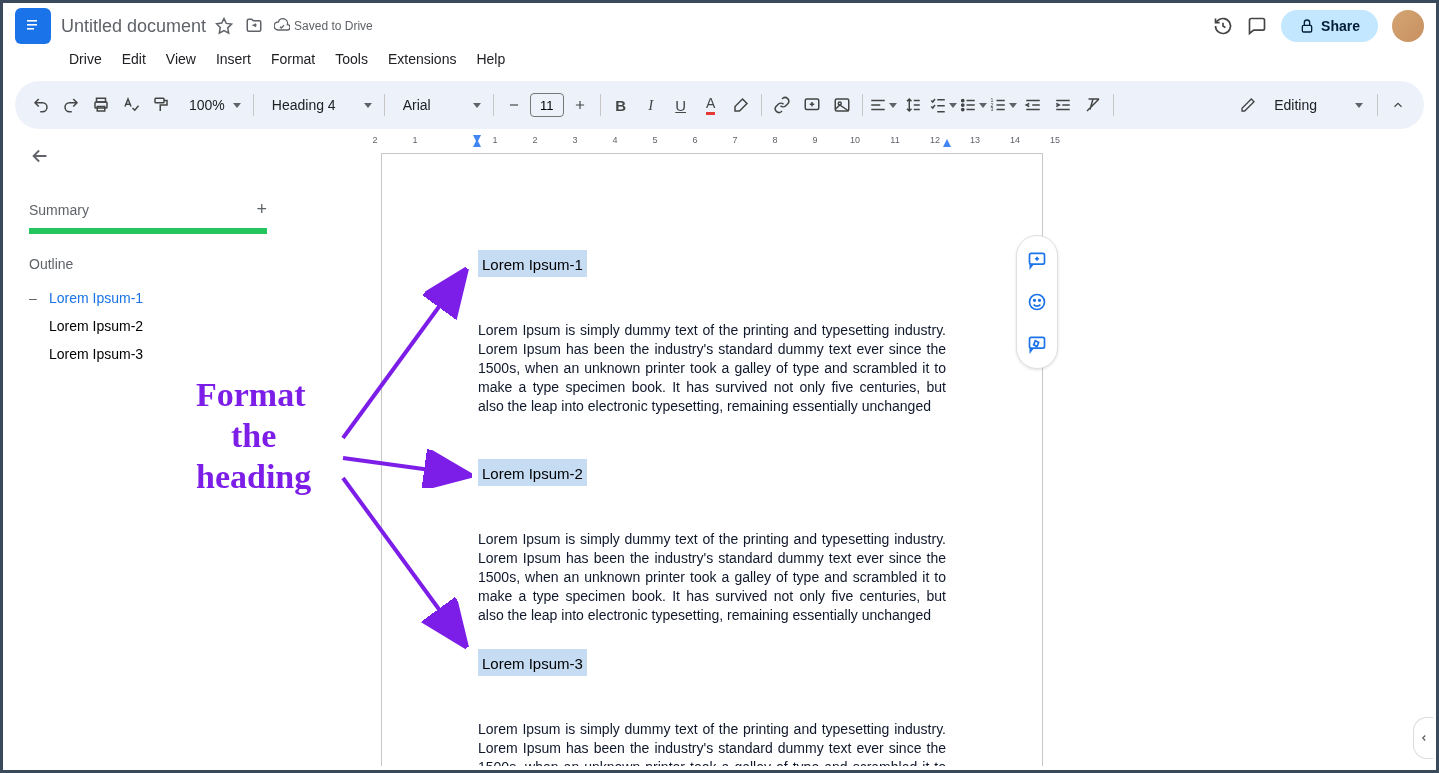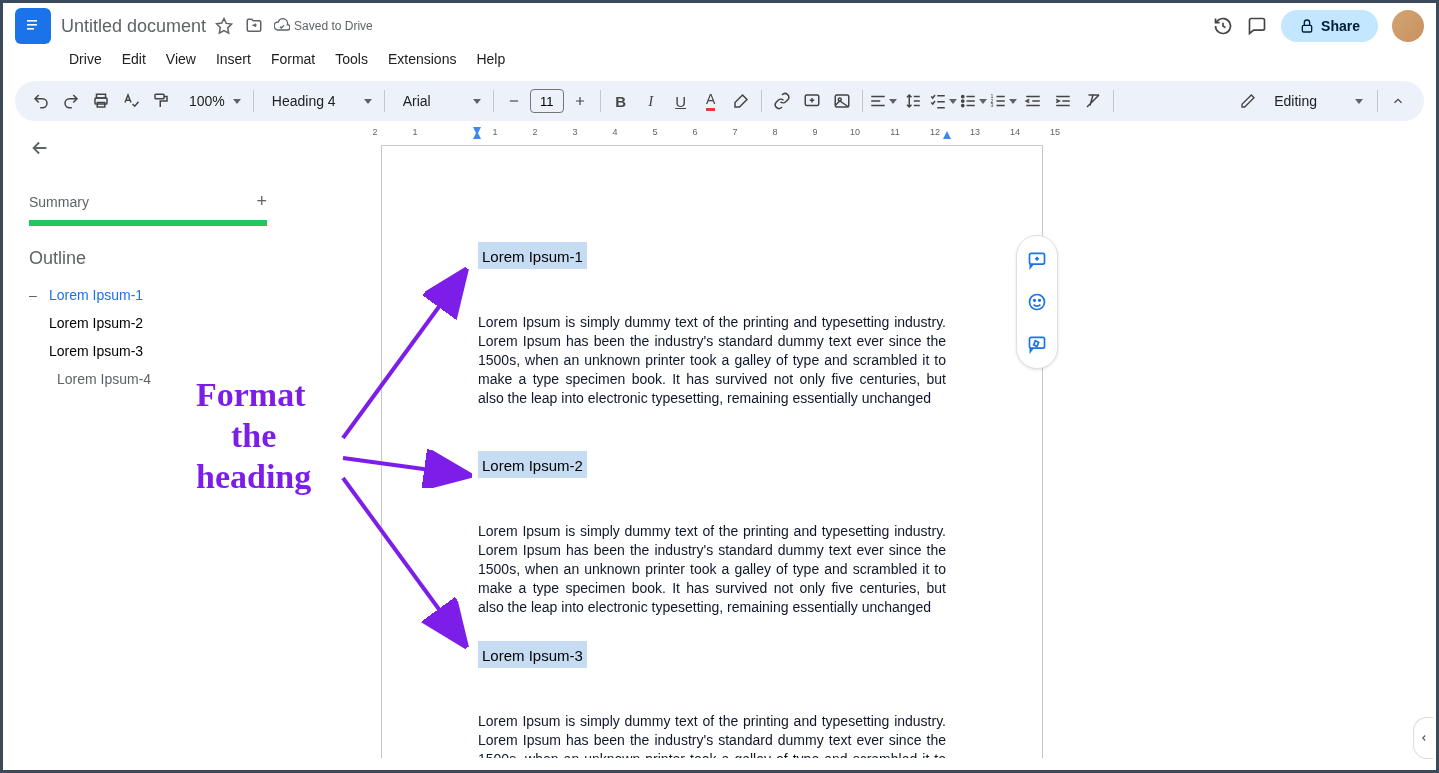--- a/index.html
+++ b/index.html
@@ -10,31 +10,31 @@
 .title { font-size: 18px; color: #5f6368; margin-right: 8px; }
 .title-icons { display: flex; gap: 10px; align-items: center; }
 .icon-btn { width: 20px; height: 20px; color: #5f6368; display:flex; align-items:center; justify-content:center; cursor:pointer; }
 .saved { font-size: 12px; color: #5f6368; display:flex; align-items:center; gap:4px; }
 .spacer { flex: 1; }
 .right-icons { display: flex; align-items: center; gap: 14px; }
 .share-btn { background: #c2e7ff; border-radius: 24px; padding: 8px 18px; display: flex; align-items: center; gap: 6px; font-size: 14px; color: #001d35; font-weight: 700; }
 .avatar { width: 32px; height: 32px; border-radius: 50%; background: linear-gradient(135deg,#d4a574,#c89060); }
 .menubar { display: flex; padding: 4px 12px 4px 58px; gap: 4px; font-size: 14px; color: #202124; }
 .menubar > div { padding: 4px 8px; border-radius: 4px; cursor: pointer; }
-.toolbar { margin: 6px 12px 0 12px; background: #edf2fa; border-radius: 24px; height: 40px; display: flex; align-items: center; padding: 0 12px; gap: 2px; }
+.toolbar { margin: 6px 12px 0 12px; background: #edf2fa; border-radius: 24px; height: 48px; display: flex; align-items: center; padding: 0 12px; gap: 2px; }
 .tb-icon { width: 28px; height: 28px; display:flex; align-items:center; justify-content:center; color:#444746; cursor:pointer; border-radius:4px; }
 .tb-sep { width: 1px; height: 22px; background: #c7c7c7; margin: 0 4px; }
 .tb-text { font-size: 14px; color: #202124; padding: 0 6px; }
 .tb-drop { display:flex; align-items:center; gap:2px; padding: 0 6px; cursor:pointer; }
 .font-size-box { border: 1px solid #747775; border-radius:4px; width:34px; height:24px; display:flex; align-items:center; justify-content:center; font-size:13px; }
 .content { display: flex; height: calc(100% - 130px); }
 .sidebar { width: 290px; padding: 16px 26px; }
 .sidebar-back { color: #5f6368; cursor:pointer; margin-bottom: 20px; }
 .summary-row { display:flex; justify-content:space-between; align-items:center; padding: 8px 0; border-bottom: 6px solid #22c55e; color:#5f6368; font-size:14px;}
-.outline-label { color:#5f6368; font-size:18px; margin-top: 22px; margin-bottom: 12px; }
+.outline-label { color:#5f6368; font-size:14px; margin-top: 22px; margin-bottom: 12px; }
 .outline-item { display:flex; align-items:center; gap:8px; padding: 6px 0; font-size:14px; cursor:pointer; }
 .outline-item.active { color:#1a73e8; }
 .outline-item .dash { color:#5f6368; width:12px; }
 .outline-item.sub { padding-left: 28px; color:#5f6368; }
 .doc-area { flex:1; position:relative; overflow:hidden; }
 .ruler { height: 16px; margin-left: 88px; font-size:9px; color:#5f6368; display:flex; position:relative; margin-top: 4px; }
 .page { background:#fff; width:662px; border:1px solid #c7c7c7; margin-left: 88px; margin-top: 4px; padding: 96px 96px 20px 96px; position:relative; }
 .heading-sel { background:#c6dcf3; padding: 6px 4px 4px 4px; font-size:15px; color:#000; display:inline-block; margin-bottom: 10px; }
 .para { font-size:14px; text-align:justify; line-height:1.35; color:#0f172a; margin-bottom: 24px; margin-top: 34px; }
 .annotation { position:absolute; font-family: "Comic Sans MS", "Segoe Script", cursive; color:#7c1ee8; font-size:34px; font-weight:bold; line-height:1.2; left:193px; top:372px; }
@@ -292,23 +292,20 @@
         <span class="dash">–</span>
         <span>Lorem Ipsum-1</span>
       </div>
     <div class="outline-item">
         <span class="dash"></span>
         <span>Lorem Ipsum-2</span>
       </div>
     <div class="outline-item">
         <span class="dash"></span>
         <span>Lorem Ipsum-3</span>
-      </div>
-    <div class="outline-item sub">
-        <span>Lorem Ipsum-4</span>
       </div>
   </div>
 
   <div class="doc-area">
     <div class="ruler">
       <svg width="700" height="16" style="overflow:visible">
         <g font-size="9" fill="#5f6368" text-anchor="middle">
           <text x="-6" y="10">2</text>
             <text x="34" y="10">1</text>
           <text x="114" y="10">1</text>

